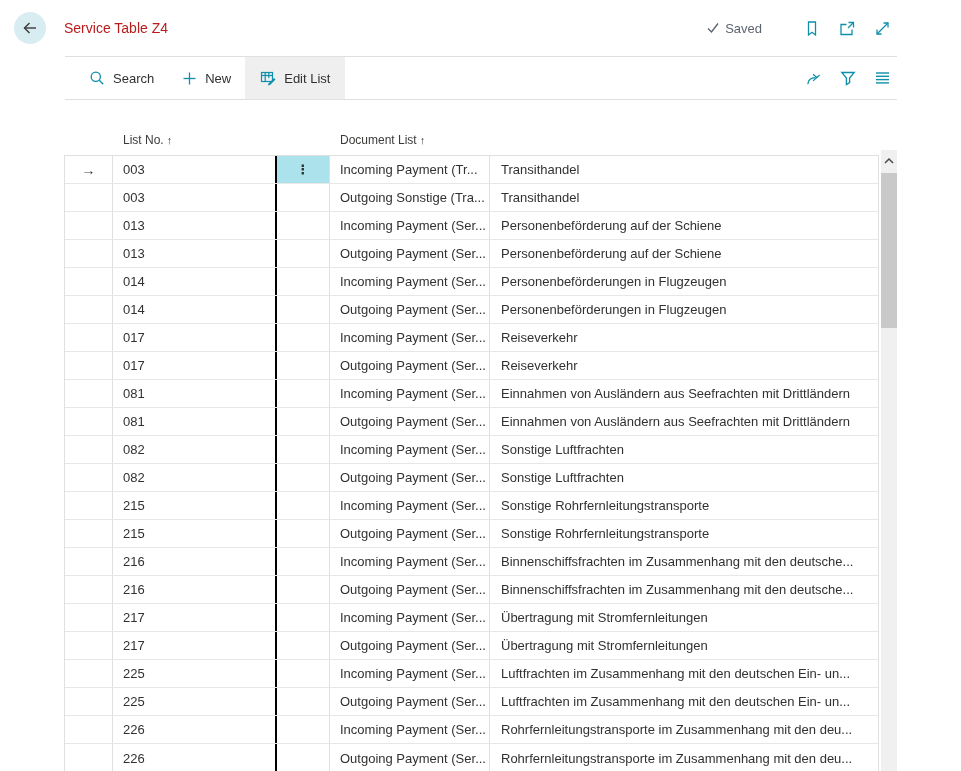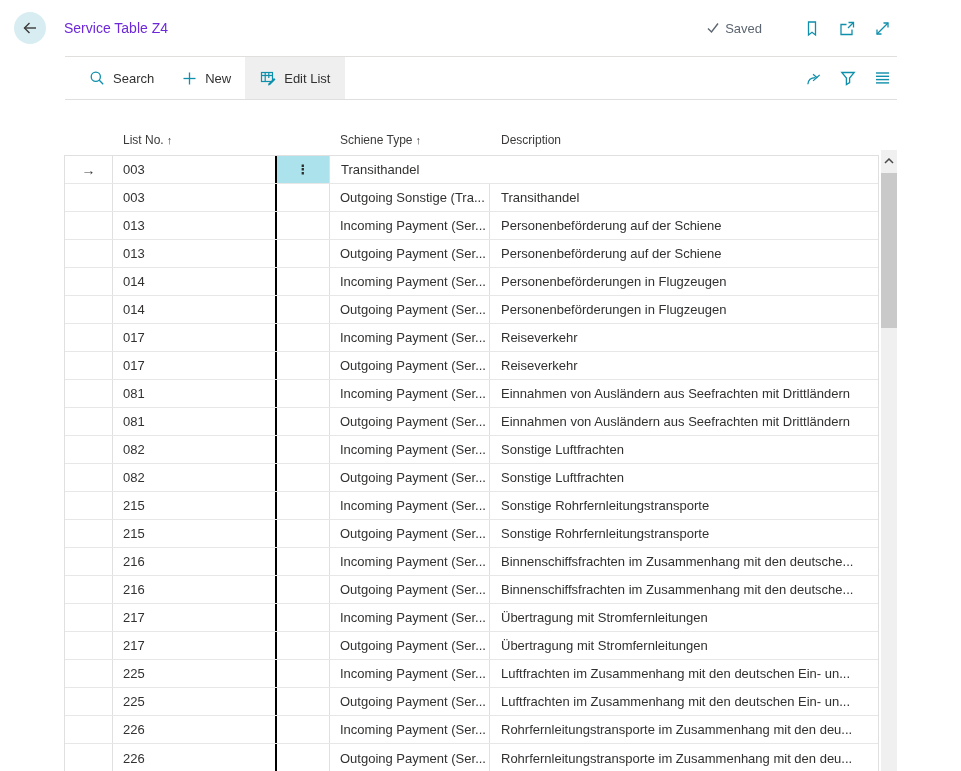--- a/index.html
+++ b/index.html
@@ -76,21 +76,21 @@
 
 <div class="titlebar">
   <div class="back-btn" style="background: rgb(216, 237, 242);">
     <span>
       <svg width="18" height="16" viewBox="0 0 18 16" fill="none" stroke="#3b3a39" stroke-width="1.4">
         <line x1="15" y1="8" x2="3.5" y2="8"></line>
           <polyline points="8.5,3 3.5,8 8.5,13"></polyline>
       </svg>
     </span>
   </div>
-  <div class="page-title" style="color: #6d28d9;">Service Table Z4</div>
+  <div class="page-title" style="color: #b91c1c;">Service Table Z4</div>
   <div class="title-right">
     <div class="saved">
       <span>
         <svg width="14" height="12" viewBox="0 0 14 12" fill="none" stroke="#5d6670" stroke-width="1.4">
           <polyline points="2,6.5 5.5,10 12,1.5"></polyline>
         </svg>
       </span>
       <span>Saved</span>
     </div>
     <div class="tb-icon">
@@ -174,36 +174,34 @@
 </div>
 <div class="divider" style="top:99px"></div>
 
 <div class="grid-header">
   <div class="h-sel"></div>
   <div class="h-index">
     <span>List No.</span><span class="sort-arrow">↑</span>
   </div>
   <div class="h-ellip"></div>
   <div class="h-doc">
-    <span>Schiene Type</span><span class="sort-arrow">↑</span>
-  </div>
-  <div class="h-desc">
-    <span>Description</span>
+    <span>Document List</span><span class="sort-arrow">↑</span>
   </div>
 </div>
 
 <div class="grid">
     <div class="grid-row">
     <div class="cell c-sel">
         <span>→</span>
       </div>
     <div class="cell c-index">003</div>
     <div class="cell c-ellip active">
         <span>⋮</span>
       </div>
+    <div class="cell c-doc">Incoming Payment (Tr...</div>
     <div class="cell c-desc">Transithandel</div>
   </div>
     <div class="grid-row">
     <div class="cell c-sel">
         <span></span>
       </div>
     <div class="cell c-index">003</div>
     <div class="cell c-ellip">
         <span></span>
       </div>

